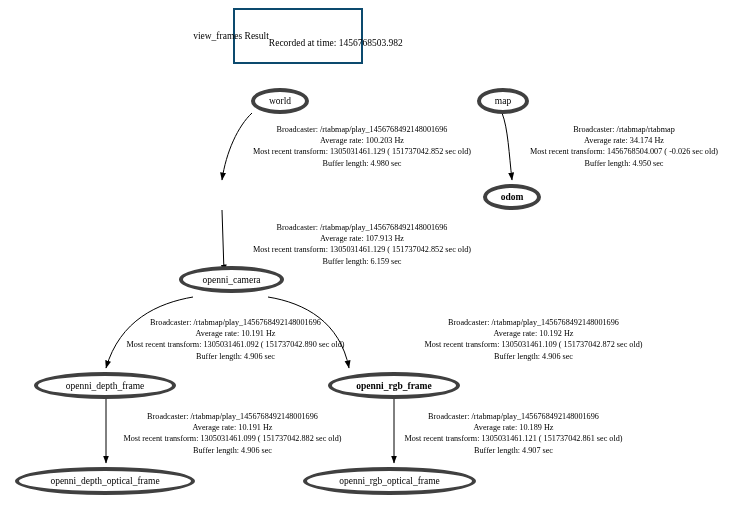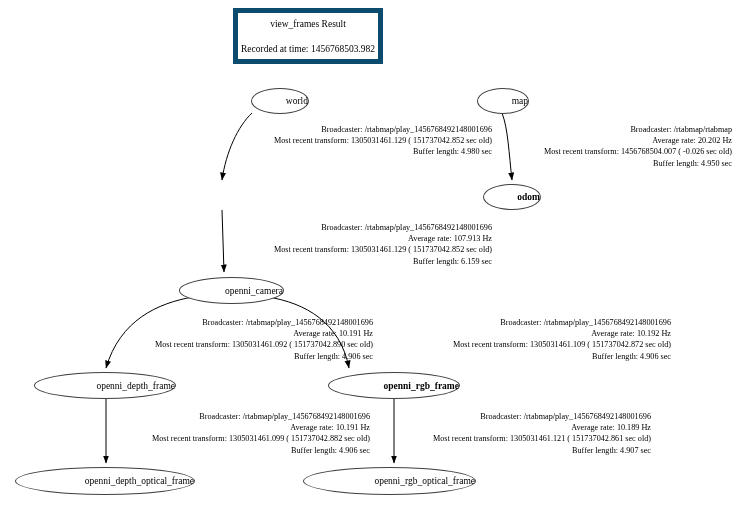--- a/index.html
+++ b/index.html
@@ -22,66 +22,66 @@
     top: 0;
     width: 750px;
     height: 507px;
     pointer-events: none;
   }
   
   .header-box {
     position: absolute;
     left: 233px;
     top: 8px;
-    width: 150px;
+    width: 130px;
     height: 56px;
-    border: 5px solid #0c4a6e;
+    border: 2px solid #0c4a6e;
     box-sizing: border-box;
     background: #ffffff;
     display: flex;
-    flex-direction: column;
+    flex-direction: row;
     justify-content: center;
     align-items: center;
   }
   .header-title {
     font-size: 9.5px;
     line-height: 12px;
     text-align: center;
     white-space: nowrap;
   }
   .header-sub {
     font-size: 9.5px;
     line-height: 12px;
     text-align: left;
     white-space: nowrap;
     margin-top: 13px;
   }
   
   .node {
     position: absolute;
     box-sizing: border-box;
-    border: 1px solid #404040;
+    border: 4px solid #404040;
     border-radius: 50%;
     background: #ffffff;
     display: flex;
     align-items: center;
-    justify-content: flex-end;
+    justify-content: center;
   }
   .node-label {
     font-size: 9.5px;
     line-height: 10px;
     white-space: nowrap;
     text-align: center;
   }
   
   .edge-label {
     position: absolute;
     font-size: 8.2px;
     line-height: 11.2px;
-    text-align: right;
+    text-align: center;
     white-space: nowrap;
     background: transparent;
   }
   .edge-label div { white-space: nowrap; }
 </style>
 </head>
 <body>
 
 <div id="canvas">
 
@@ -118,21 +118,21 @@
 
   <div class="node" style="left:477px; top:88px; width:52px; height:26px;">
     <span class="node-label">map</span>
   </div>
 
 
   <div class="node" style="left:483px; top:184px; width:58px; height:26px;font-weight:bold;">
     <span class="node-label">odom</span>
   </div>
 
-  <div class="node" style="left:179px; top:277px; width:105px; height:27px;">
+  <div class="node" style="left:179px; top:266px; width:105px; height:27px;">
     <span class="node-label">openni_camera</span>
   </div>
 
   <div class="node" style="left:34px; top:372px; width:142px; height:27px;">
     <span class="node-label">openni_depth_frame</span>
   </div>
 
   <div class="node" style="left:328px; top:372px; width:132px; height:27px;font-weight:bold;">
     <span class="node-label">openni_rgb_frame</span>
   </div>
@@ -140,27 +140,28 @@
   <div class="node" style="left:15px; top:467px; width:180px; height:28px;">
     <span class="node-label">openni_depth_optical_frame</span>
   </div>
 
   <div class="node" style="left:303px; top:467px; width:173px; height:28px;">
     <span class="node-label">openni_rgb_optical_frame</span>
   </div>
 
   <div class="edge-label" style="left:232px; top:124px; width:260px;">
     <div>Broadcaster: /rtabmap/play_1456768492148001696</div>
+    <div>Average rate: 100.203 Hz</div>
     <div>Most recent transform: 1305031461.129 ( 151737042.852 sec old)</div>
     <div>Buffer length: 4.980 sec</div>
   </div>
 
-  <div class="edge-label" style="left:492px; top:124px; width:240px;">
+  <div class="edge-label" style="left:504px; top:124px; width:240px;">
     <div>Broadcaster: /rtabmap/rtabmap</div>
-    <div>Average rate: 20.202 Hz</div>
+    <div>Average rate: 34.174 Hz</div>
     <div>Most recent transform: 1456768504.007 ( -0.026 sec old)</div>
     <div>Buffer length: 4.950 sec</div>
   </div>
 
   <div class="edge-label" style="left:232px; top:222px; width:260px;">
     <div>Broadcaster: /rtabmap/play_1456768492148001696</div>
     <div>Average rate: 107.913 Hz</div>
     <div>Most recent transform: 1305031461.129 ( 151737042.852 sec old)</div>
     <div>Buffer length: 6.159 sec</div>
   </div>

